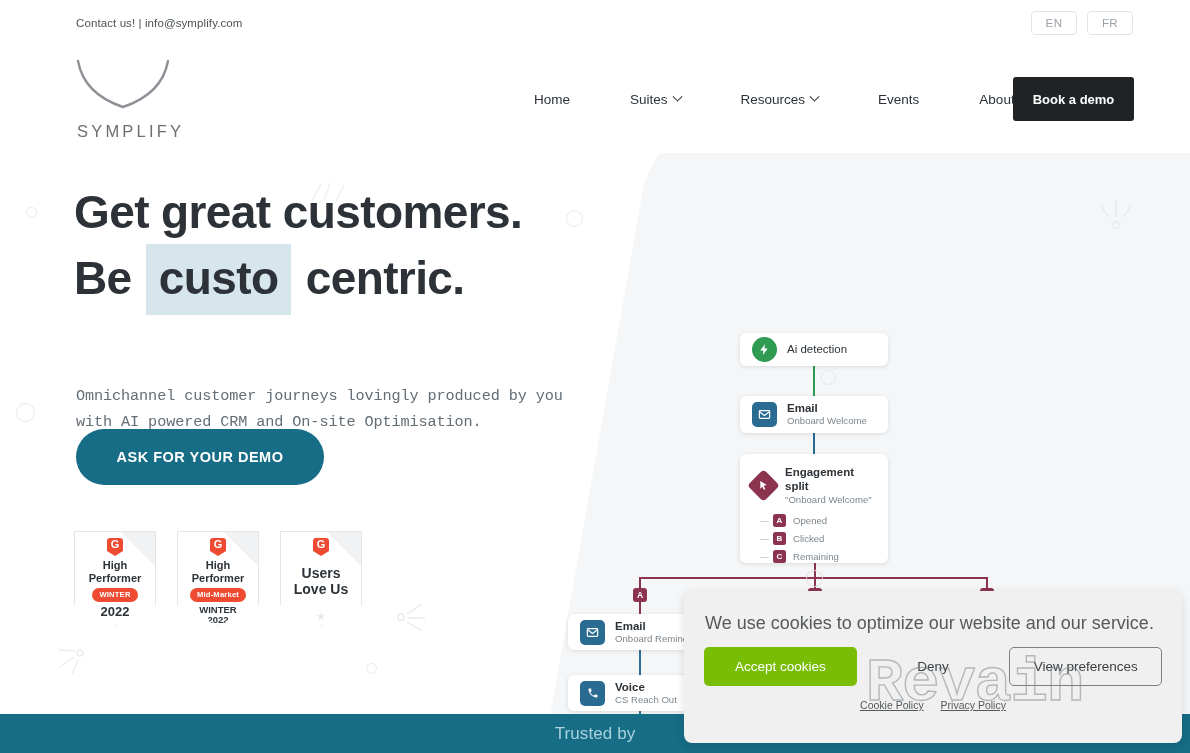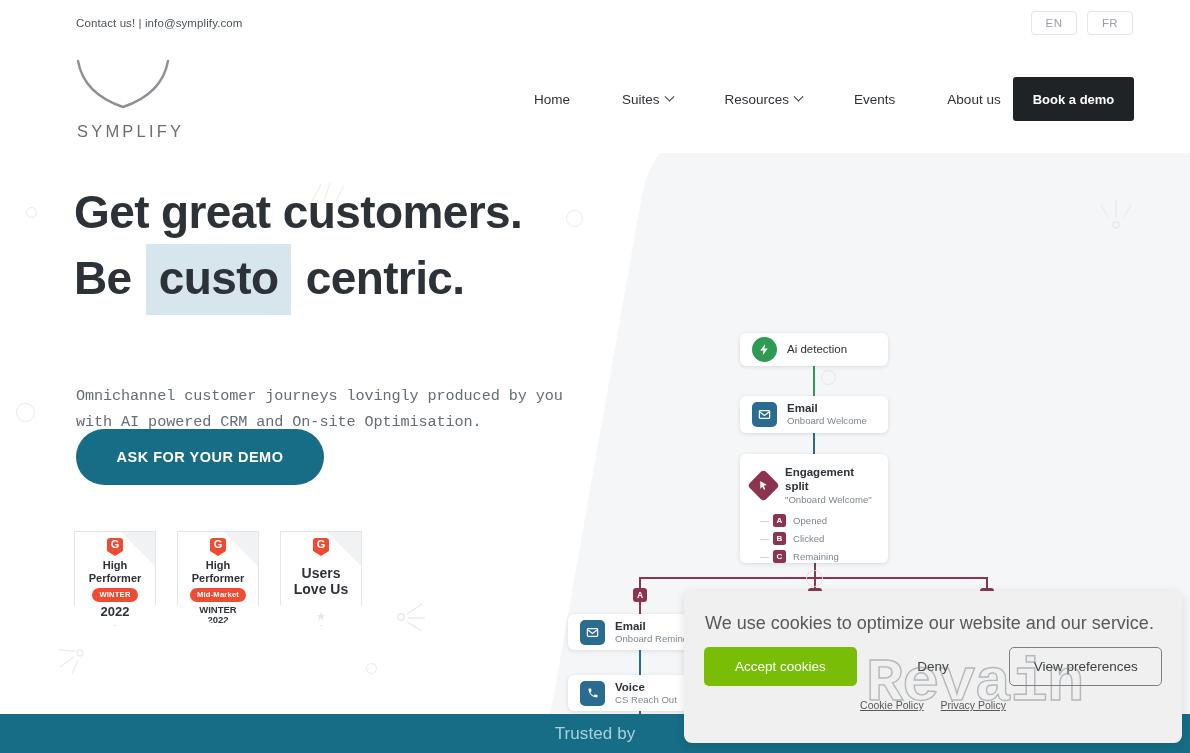--- a/index.html
+++ b/index.html
@@ -82,21 +82,21 @@
     color: #6b6f73;
     font-family: "Liberation Sans", sans-serif;
     text-indent: 3px;
   }
   .nav {
     position: absolute;
     left: 520px; top: 0;
     height: 107px;
     display: flex;
     align-items: center;
-    gap: 4px;
+    gap: 12px;
   }
   .nav-item {
     font-size: 13.5px;
     color: #2c3237;
     padding: 0 24px;
     cursor: pointer;
     white-space: nowrap;
     display: flex;
     align-items: center;
     gap: 6px;

